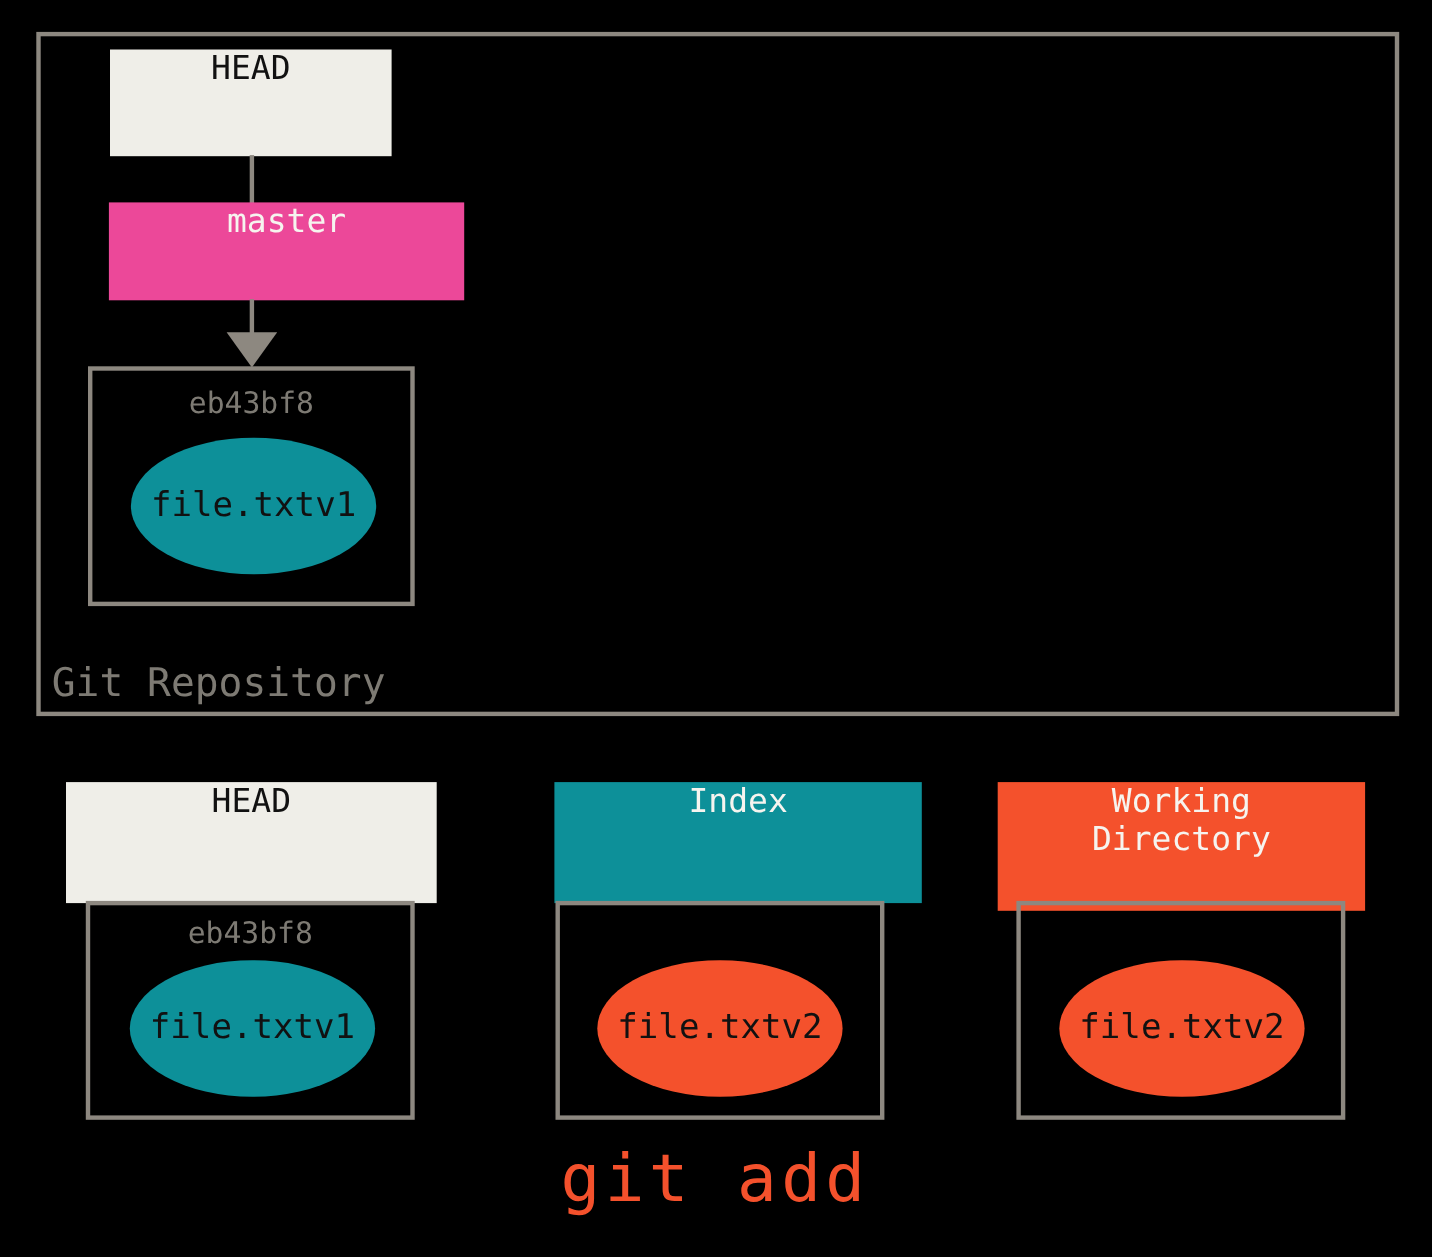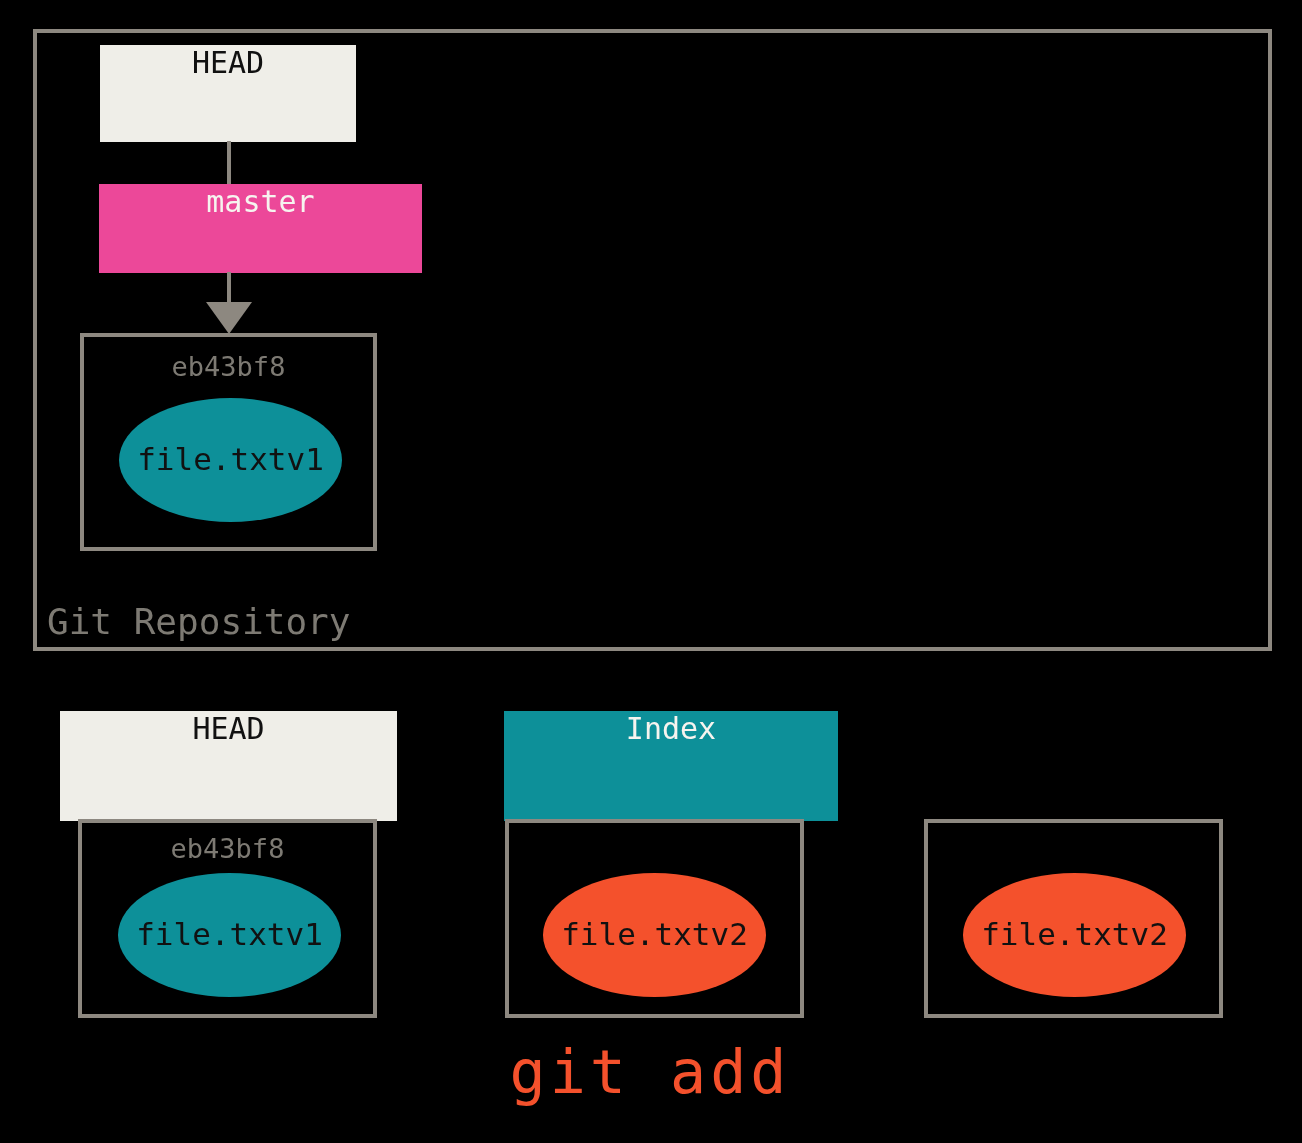--- a/index.html
+++ b/index.html
@@ -279,20 +279,26 @@
 
   <div class="fillbox col-index-hdr">
     <span>Index</span>
   </div>
   <div class="outline-box col-index-box"></div>
   <div class="blob blob-red blob-index">
     <span class="blob-line">file.txt</span>
     <span class="blob-line">v2</span>
   </div>
 
+  <div class="fillbox col-wd-hdr">
+    <span>
+      <span class="blob-line">Working</span>
+      <span class="blob-line">Directory</span>
+    </span>
+  </div>
   <div class="outline-box col-wd-box"></div>
   <div class="blob blob-red blob-wd">
     <span class="blob-line">file.txt</span>
     <span class="blob-line">v2</span>
   </div>
 
   <div class="command">
     <span class="cmd-inner">git add</span>
   </div>
 

